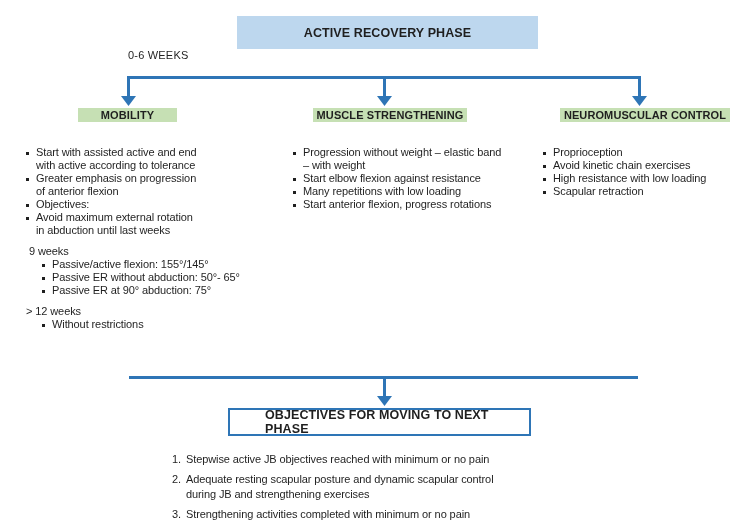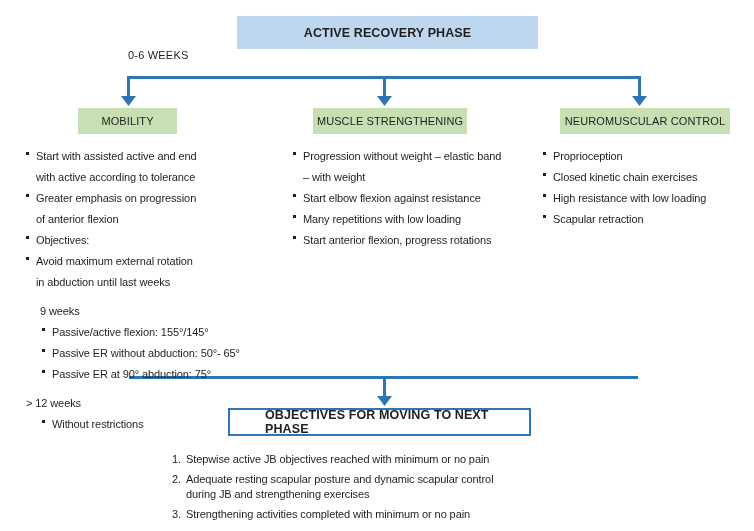--- a/index.html
+++ b/index.html
@@ -23,40 +23,40 @@
     background:var(--title-bg);
     display:flex;align-items:center;justify-content:center;
     font-size:12.5px;font-weight:700;letter-spacing:0.1px;
   }
   .weeks-label{
     left:128px;top:49px;width:512px;
     text-align:left;font-size:11px;letter-spacing:0.2px;
   }
   .connectors{left:0;top:0;width:754px;height:531px;pointer-events:none;}
   .col-header{
-    height:26px;top:108px;
+    height:14px;top:108px;
     background:var(--header-bg);
     display:flex;align-items:center;justify-content:center;
-    font-size:11px;font-weight:400;letter-spacing:0.1px;
+    font-size:11px;font-weight:700;letter-spacing:0.1px;
   }
   .col-header.mobility{left:78px;width:99px;}
   .col-header.strength{left:313px;width:154px;}
   .col-header.neuro{left:560px;width:170px;}
-  .col-body{font-size:11px;line-height:21px;letter-spacing:-0.1px;}
+  .col-body{font-size:11px;line-height:13px;letter-spacing:-0.1px;}
   .col-body.left{left:26px;top:146px;width:255px;}
   .col-body.mid{left:293px;top:146px;width:245px;}
   .col-body.right{left:543px;top:146px;width:200px;}
   .bullet-row{display:flex;}
   .bullet-glyph{flex:none;width:10px;}
   .bullet-glyph::before{
     content:"";display:block;width:3px;height:3px;
     background:var(--text);margin-top:6px;
   }
   .bullet-text{white-space:pre-line;}
-  .subsection-label{margin-top:8px;margin-left:14px;}
+  .subsection-label{margin-top:8px;margin-left:3px;}
   .subsection-label.gt{margin-left:0;}
   .sub-bullets{margin-left:16px;}
   .next-box{
     left:228px;top:408px;width:303px;height:28px;
     background:#ffffff;
     border:2px solid var(--accent);
     box-sizing:border-box;
     display:flex;align-items:center;justify-content:center;
     font-size:12.5px;font-weight:700;letter-spacing:0.1px;padding-left:35px;
   }
@@ -169,21 +169,21 @@
     </div>
   </div>
 
   <div class="abs col-body right">
     <div class="bullet-row">
       <span class="bullet-glyph"></span>
       <span class="bullet-text">Proprioception</span>
     </div>
     <div class="bullet-row">
       <span class="bullet-glyph"></span>
-      <span class="bullet-text">Closed kinetic chain exercises</span>
+      <span class="bullet-text">Avoid kinetic chain exercises</span>
     </div>
     <div class="bullet-row">
       <span class="bullet-glyph"></span>
       <span class="bullet-text">High resistance with low loading</span>
     </div>
     <div class="bullet-row">
       <span class="bullet-glyph"></span>
       <span class="bullet-text">Scapular retraction</span>
     </div>
   </div>

